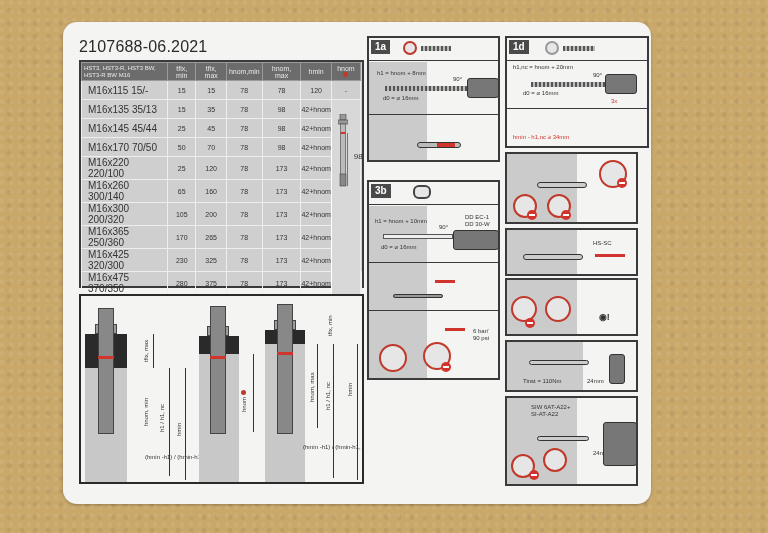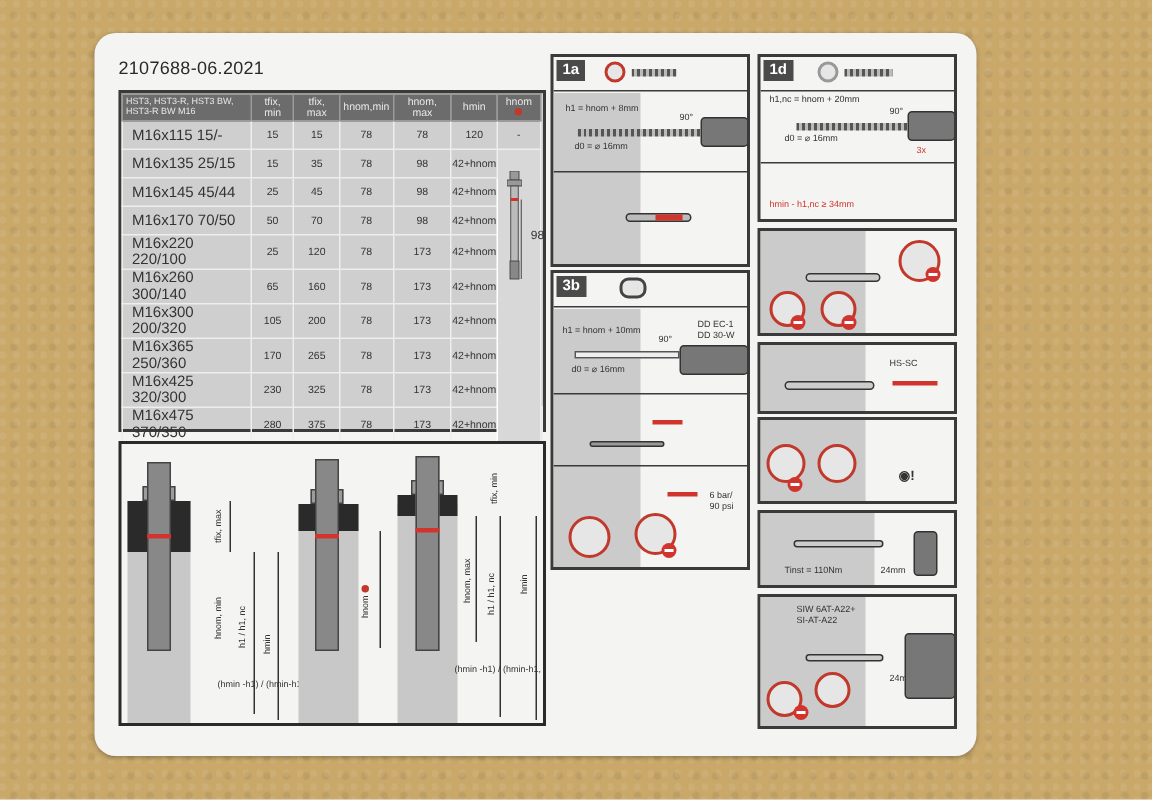--- a/index.html
+++ b/index.html
@@ -12,21 +12,21 @@
     background-size: 9px 9px, 13px 13px;
     font-family: "Liberation Sans", sans-serif;
     position: relative;
   }
   .card {
     position: absolute; left: 63px; top: 22px; width: 588px; height: 482px;
     background: #f4f4f2; border-radius: 14px;
     box-shadow: 0 1px 3px rgba(0,0,0,0.25);
   }
   .docid {
-    position: absolute; left: 16px; top: 16px; font-size: 12px; color: #2a2a2a; letter-spacing: 0.2px;
+    position: absolute; left: 16px; top: 16px; font-size: 16px; color: #2a2a2a; letter-spacing: 0.2px;
   }
   
   .spec {
     position: absolute; left: 16px; top: 38px; width: 285px; height: 228px;
     border: 2px solid #3a3a3a; background: #cfcfcf;
   }
   .spec table { border-collapse: collapse; width: 100%; height: 100%; font-size: 7px; color: #333; }
   .spec th { background: #6c6c6c; color: #e8e8e8; font-weight: normal; height: 18px; border: 1px solid #9a9a9a; padding: 1px 2px; }
   .spec th.model { text-align: left; font-size: 6px; line-height: 7px; width: 86px; }
   .spec td { border: 1px solid #eee; text-align: center; height: 19px; }
@@ -89,21 +89,21 @@
         <tr>
           <td class="model">M16x115 15/-</td>
           <td>15</td>
           <td>15</td>
           <td>78</td>
           <td>78</td>
           <td>120</td>
           <td>-</td>
         </tr>
         <tr>
-          <td class="model">M16x135 25/15</td>
+          <td class="model">M16x135 35/13</td>
           <td>15</td>
           <td>35</td>
           <td>78</td>
           <td>98</td>
           <td>42+hnom</td>
           <td class="side" rowspan="9">
             <svg class="side-anchor" viewBox="0 0 10 80">
               <rect x="2" y="0" width="6" height="6" fill="#999" stroke="#444" stroke-width="0.6"></rect>
               <rect x="0" y="6" width="10" height="4" fill="#999" stroke="#444" stroke-width="0.6"></rect>
               <rect x="2.5" y="10" width="5" height="60" fill="#bbb" stroke="#444" stroke-width="0.6"></rect>
@@ -217,21 +217,21 @@
     <div class="dimtxt" style="left:228px;top:106px;">hnom, max</div>
     <div class="dimtxt" style="left:244px;top:114px;">h1 / h1, nc</div>
     <div class="dimtxt" style="left:266px;top:100px;">hmin</div>
     <div class="dimtxt2" style="left:222px;top:148px;">(hmin -h1) /
 (hmin-h1, nc)</div>
     <div class="vline" style="left:236px;top:48px;height:84px;"></div>
     <div class="vline" style="left:252px;top:48px;height:134px;"></div>
     <div class="vline" style="left:276px;top:48px;height:136px;"></div>
   </div>
 
-  <div class="step" style="left:304px;top:14px;width:133px;height:142px;">
+  <div class="step" style="left:304px;top:14px;width:133px;height:126px;">
     <div class="badge">1a</div>
     <div class="icon-red-circle" style="left:34px;top:3px;width:14px;height:14px;"></div>
     <div class="drill" style="left:52px;top:8px;width:30px;"></div>
     <div class="row" style="top:22px;"></div>
     <div class="wall" style="left:0;top:24px;width:58px;height:116px;"></div>
     <div class="txt" style="left:8px;top:32px;">h1 = hnom + 8mm</div>
     <div class="txt" style="left:14px;top:57px;">d0 = ⌀ 16mm</div>
     <div class="txt" style="left:84px;top:38px;">90°</div>
     <div class="drill" style="left:16px;top:48px;width:82px;"></div>
     <div class="tool" style="left:98px;top:40px;width:32px;height:20px;"></div>
@@ -258,21 +258,21 @@
     <div class="row" style="top:128px;"></div>
     <div class="arrow-red" style="left:76px;top:146px;width:20px;"></div>
     <div class="txt" style="left:104px;top:146px;white-space:pre;">6 bar/
 90 psi</div>
     <div class="icon-red-circle" style="left:10px;top:162px;width:28px;height:28px;"></div>
     <div class="icon-red-circle" style="left:54px;top:160px;width:28px;height:28px;"></div>
     <div class="no-sign" style="left:72px;top:180px;"></div>
   </div>
 
 
-  <div class="step" style="left:442px;top:14px;width:133px;height:112px;">
+  <div class="step" style="left:442px;top:14px;width:144px;height:112px;">
     <div class="badge">1d</div>
     <div class="icon-red-circle" style="left:38px;top:3px;width:14px;height:14px;border-color:#999;"></div>
     <div class="drill" style="left:56px;top:8px;width:32px;"></div>
     <div class="row" style="top:22px;"></div>
     <div class="txt" style="left:6px;top:26px;">h1,nc = hnom + 20mm</div>
     <div class="txt" style="left:16px;top:52px;">d0 = ⌀ 16mm</div>
     <div class="txt" style="left:86px;top:34px;">90°</div>
     <div class="drill" style="left:24px;top:44px;width:74px;"></div>
     <div class="tool" style="left:98px;top:36px;width:32px;height:20px;"></div>
     <div class="txt" style="left:104px;top:60px;color:#d0342c;">3x</div>

